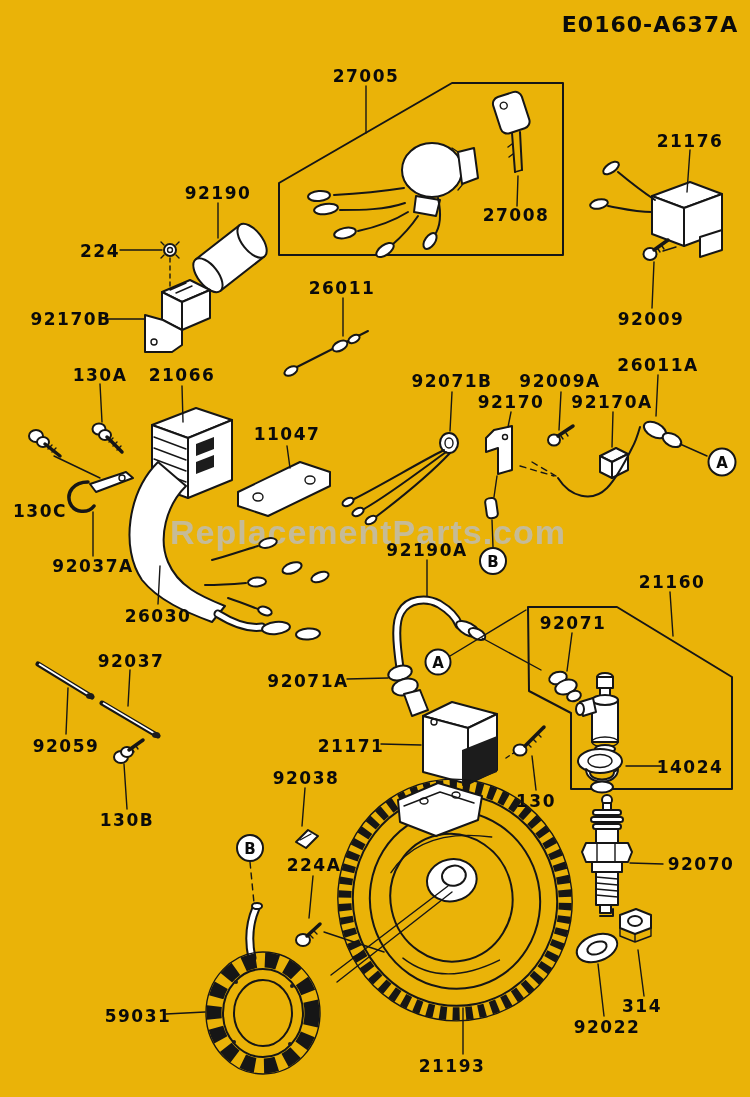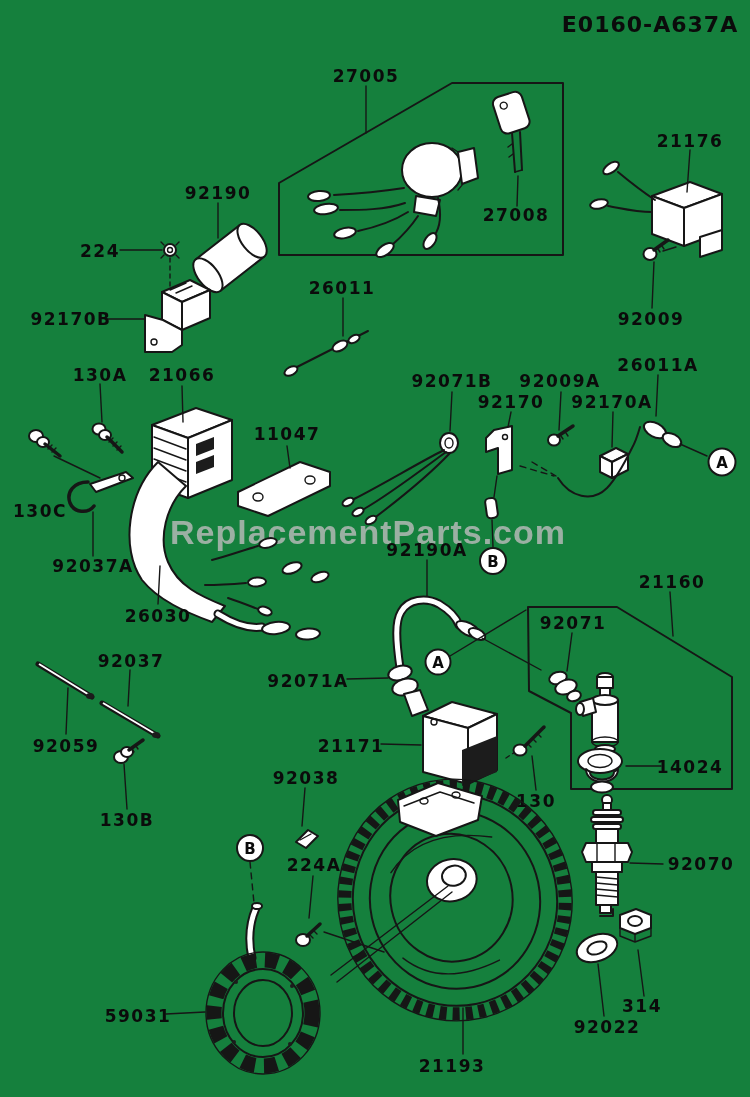--- a/index.html
+++ b/index.html
@@ -1,16 +1,16 @@
 <!DOCTYPE html>
 <html><head>
 <meta charset="utf-8">
 <style>
   html,body{margin:0;padding:0;background:#ffffff;}
-  .page{position:relative;width:750px;height:1097px;background:#15803d;overflow:hidden;}
+  .page{position:relative;width:750px;height:1097px;background:#eab308;overflow:hidden;}
   svg{position:absolute;left:0;top:0;}
   .ln{fill:none;stroke:#161616;stroke-width:2;stroke-linecap:round;stroke-linejoin:round;}
   .thin{stroke-width:1.4;}
   .thk{stroke-width:3.5;}
   .fw{fill:#ffffff;stroke:#161616;stroke-width:2;stroke-linejoin:round;}
   .dk{fill:#1c1c1c;stroke:none;}
   .dash{stroke-dasharray:6 5;}
   .dash2{stroke-dasharray:4 4;}
   .tube-o{fill:none;stroke:#161616;stroke-width:9;stroke-linecap:round;}
   .tube-i{fill:none;stroke:#ffffff;stroke-width:5;stroke-linecap:round;}

